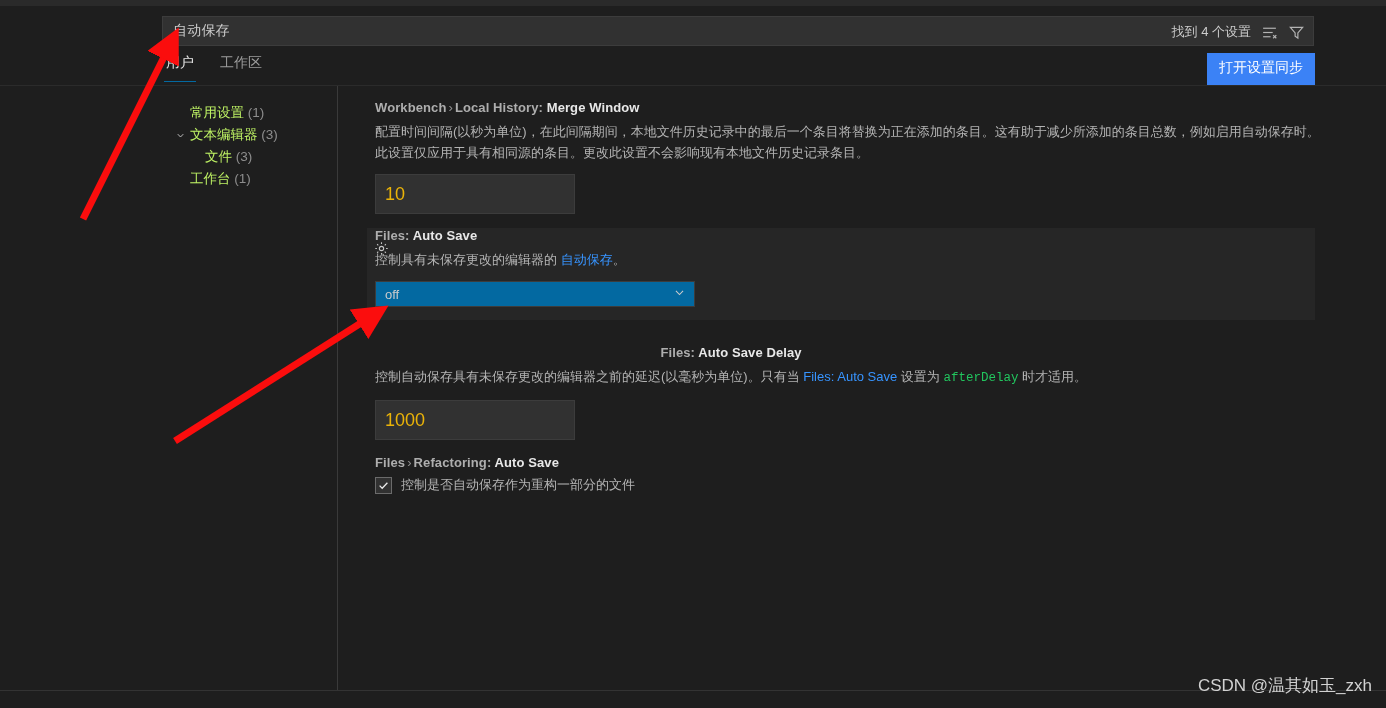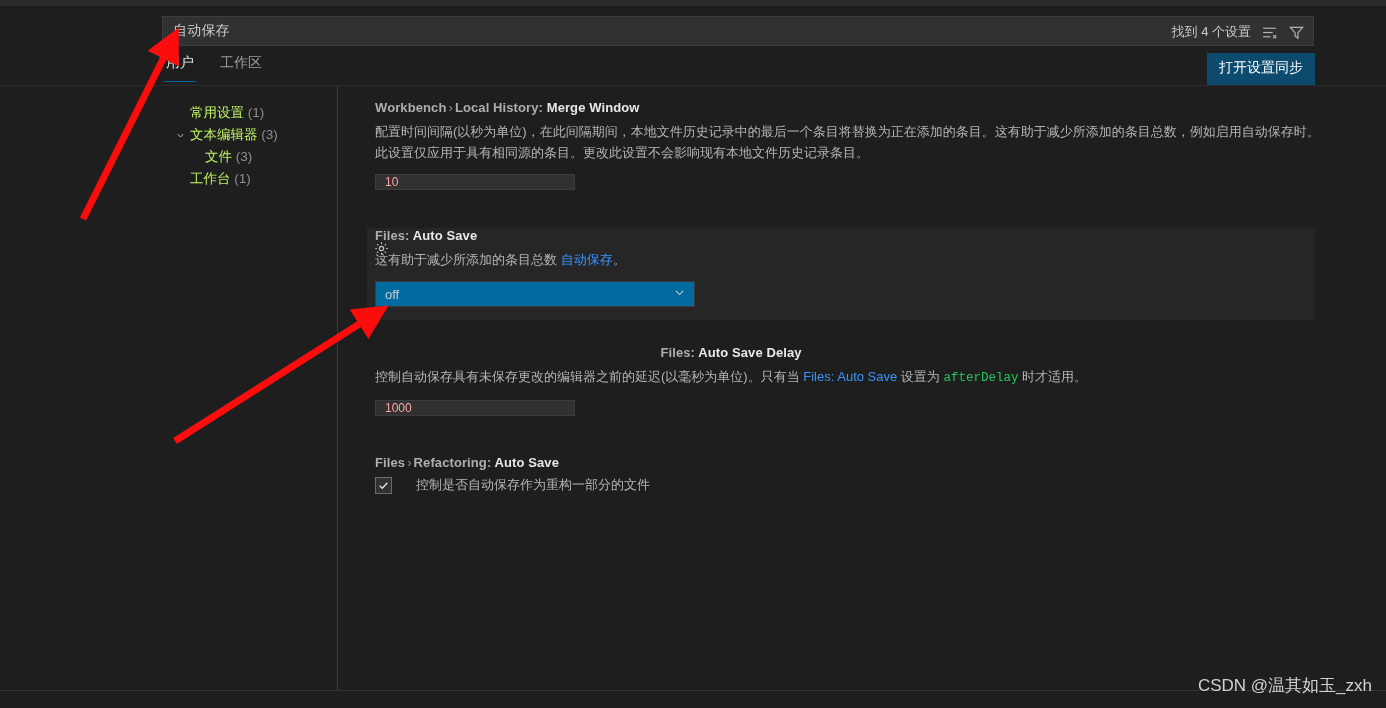--- a/index.html
+++ b/index.html
@@ -66,21 +66,21 @@
     padding: 4px 2px 9px 2px;
     cursor: pointer;
     border-bottom: 2px solid transparent;
   }
   .tab.active {
     color: #e7e7e7;
     border-bottom: 1px solid #0369a1;
   }
   #sync-button {
     position: absolute; right: 71px; top: 3px;
-    background: #0c4a6e;
+    background: #3b82f6;
     color: #ffffff;
     font-size: 14px;
     padding: 6px 12px 23px 12px;
     cursor: pointer;
     white-space: nowrap;
   }
   #tabs-underline {
     position: absolute; left: 0; top: 85px;
     width: 1386px; height: 1px;
     background: #2b2b2b;
@@ -162,46 +162,46 @@
   }
   .link { color: #3794ff; cursor: pointer; }
   code.mono {
     font-family: "Liberation Mono", "DejaVu Sans Mono", monospace;
     color: #22c55e;
     font-size: 12.5px;
   }
 
   .text-input {
     margin-top: 11px;
-    width: 200px; height: 16px;
+    width: 200px; height: 40px;
     background: #313131;
     border: 1px solid #3c3c3c;
     box-sizing: border-box;
-    color: #fca5a5;
-    font-size: 12px;
+    color: #eab308;
+    font-size: 18px;
     display: flex; align-items: center;
     padding-left: 9px;
   }
 
   .select-box {
     margin-top: 11px;
     width: 320px; height: 26px;
     background: #0369a1;
     border: 1px solid #3c3c3c;
     box-sizing: border-box;
     color: #cccccc;
     font-size: 13px;
     display: flex; align-items: center;
     justify-content: space-between;
     padding: 0 8px 0 9px;
     cursor: pointer;
   }
 
   .cb-row {
-    display: flex; align-items: center; gap: 24px;
+    display: flex; align-items: center; gap: 9px;
   }
   .checkbox {
     width: 17px; height: 17px;
     background: #313131;
     border: 1px solid #6b6b6b;
     box-sizing: border-box;
     display: flex; align-items: center; justify-content: center;
     cursor: pointer;
   }
   .cb-label { font-size: 13px; color: #b4b4b4; }
@@ -325,21 +325,21 @@
                    M3.35 3.35 L4.55 4.55 M11.45 11.45 L12.65 12.65
                    M12.65 3.35 L11.45 4.55 M4.55 11.45 L3.35 12.65"></path>
         </svg>
       </span>
       <div class="setting-inner">
         <div class="setting-title">
           <span class="cat">Files:</span>
           <span class="name">Auto Save</span>
         </div>
         <div class="setting-desc">
-          <span>这有助于减少所添加的条目总数 </span><span class="link">自动保存</span><span>。</span>
+          <span>控制具有未保存更改的编辑器的 </span><span class="link">自动保存</span><span>。</span>
         </div>
         <div class="select-box">
           <span>off</span>
           <span>
             <svg width="13" height="13" viewBox="0 0 16 16" fill="none" stroke="#cccccc" stroke-width="1.25">
               <path d="M3.6 6 L8 10.6 L12.4 6"></path>
             </svg>
           </span>
         </div>
       </div>

